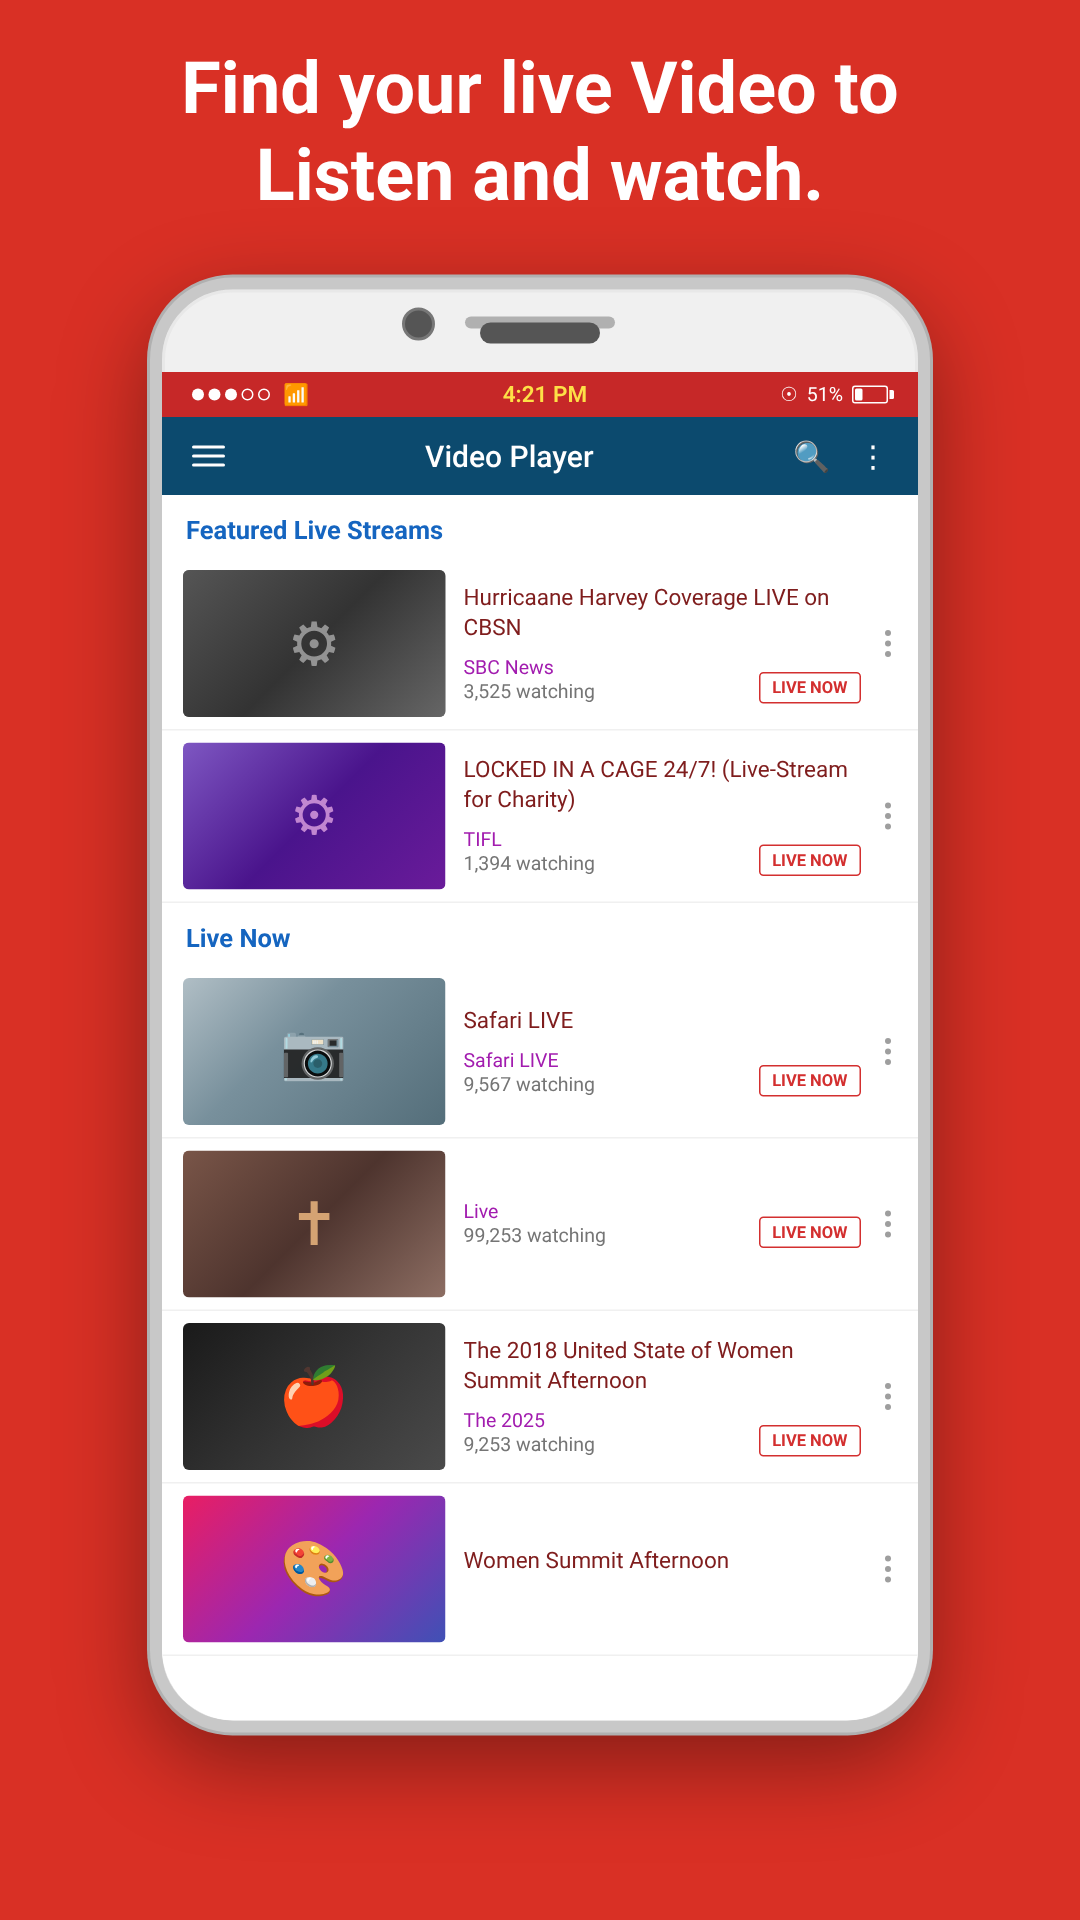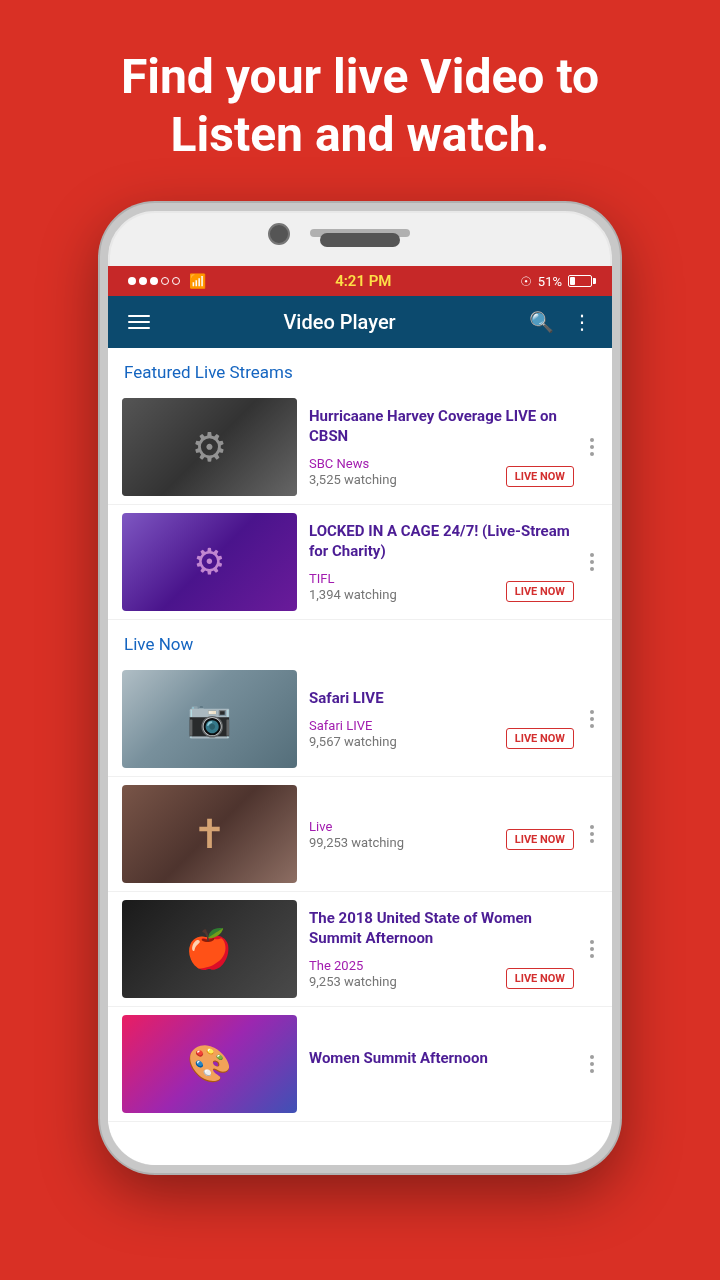--- a/index.html
+++ b/index.html
@@ -10,21 +10,21 @@
       height: 1280px;
       background-color: #d93025;
       font-family: -apple-system, BlinkMacSystemFont, 'Segoe UI', Roboto, sans-serif;
       overflow: hidden;
       position: relative;
     }
 
     .hero-text {
       text-align: center;
       color: white;
-      padding: 48px 80px 30px;
+      padding: 30px 80px 30px;
       font-size: 48px;
       font-weight: 700;
       line-height: 1.2;
     }
 
     .phone-wrapper {
       display: flex;
       justify-content: center;
       align-items: flex-start;
       padding-top: 10px;
@@ -228,21 +228,21 @@
     
     .content {
       flex: 1;
       overflow-y: auto;
       background: white;
     }
 
     .section-header {
       padding: 14px 16px 8px;
       font-size: 17px;
-      font-weight: 400;
+      font-weight: 700;
       color: #1565c0;
     }
 
     
     .stream-item {
       display: flex;
       align-items: center;
       padding: 8px 14px;
       gap: 12px;
       border-bottom: 1px solid #f0f0f0;
@@ -348,22 +348,22 @@
       font-size: 36px;
     }
 
     .stream-info {
       flex: 1;
       min-width: 0;
     }
 
     .stream-title {
       font-size: 15px;
-      font-weight: 700;
-      color: #4c1d95;
+      font-weight: 400;
+      color: #7f1d1d;
       line-height: 1.3;
       margin-bottom: 10px;
     }
 
     .stream-meta {
       display: flex;
       justify-content: space-between;
       align-items: flex-end;
     }
 

